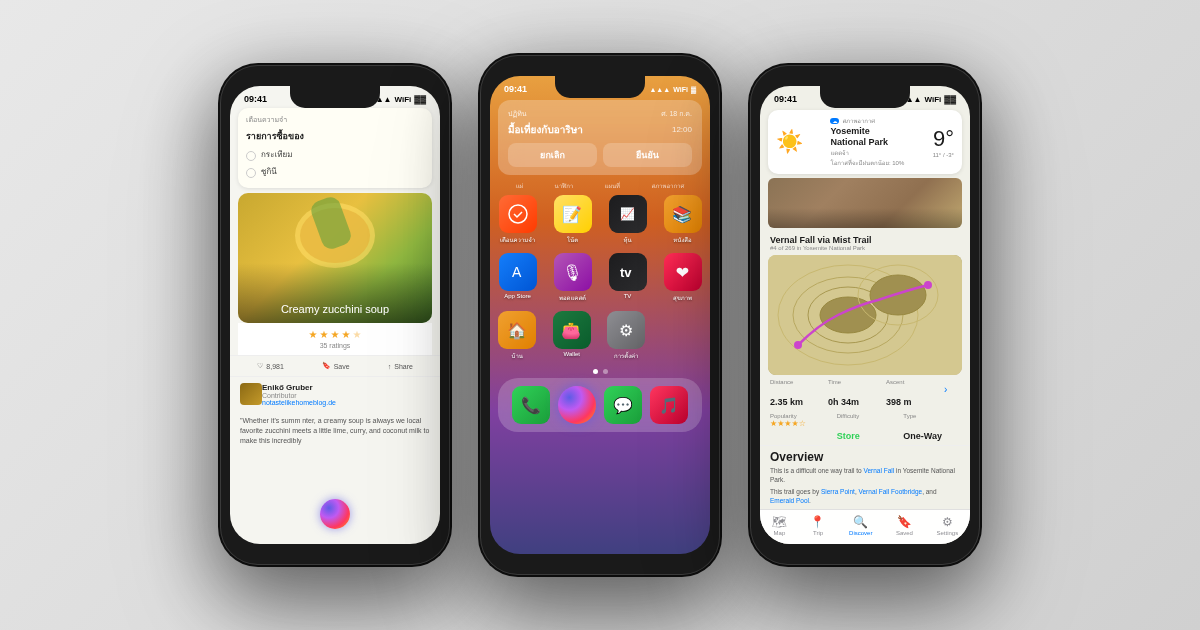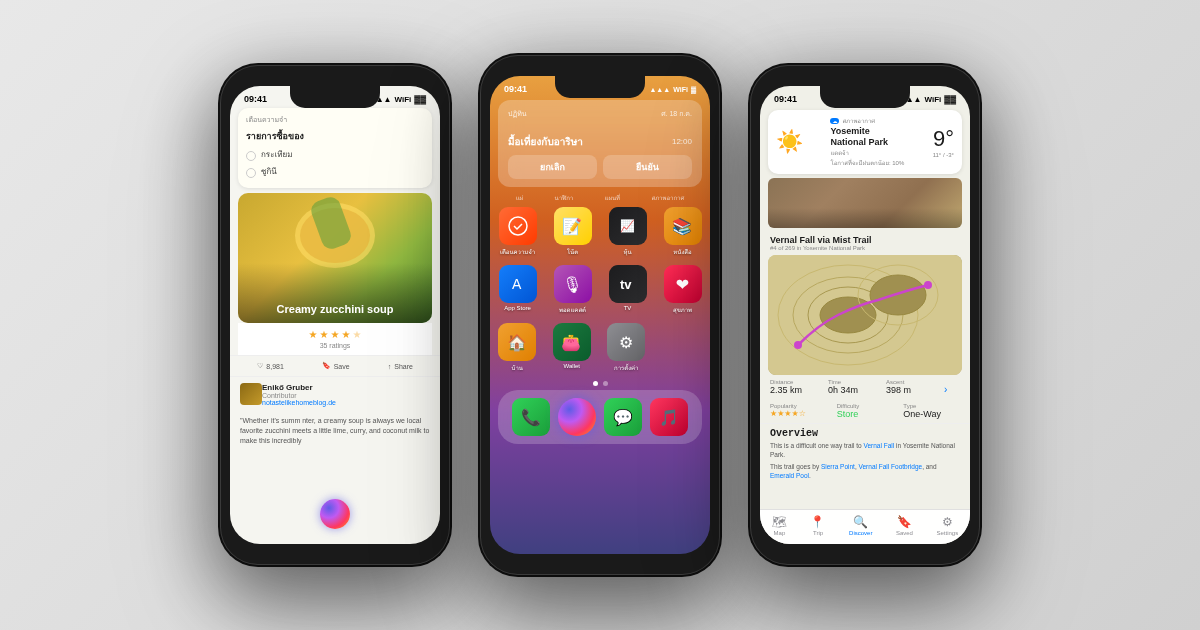--- a/index.html
+++ b/index.html
@@ -132,21 +132,21 @@
       position: absolute;
       bottom: 0;
       left: 0;
       right: 0;
       height: 60px;
       background: linear-gradient(transparent, rgba(0,0,0,0.5));
     }
     .recipe-name {
       color: #fff;
       font-size: 11px;
-      font-weight: 700;
+      font-weight: 400;
       text-align: center;
       padding: 8px;
       position: relative;
       z-index: 1;
     }
 
     .recipe-details {
       background: #fff;
       margin: 0 8px;
       padding: 6px 8px;
@@ -350,35 +350,35 @@
       position: relative;
     }
 
     .trail-stats {
       padding: 4px 10px;
       display: flex;
       gap: 10px;
     }
     .stat-item { flex: 1; }
     .stat-label { font-size: 6px; color: #888; }
-    .stat-value { font-size: 9px; font-weight: 400; color: #1a1a1a; }
+    .stat-value { font-size: 9px; font-weight: 700; color: #1a1a1a; margin-top: 12px; }
 
     .trail-stats2 {
       padding: 2px 10px 4px;
       display: flex;
       gap: 10px;
       border-bottom: 0.5px solid #eee;
     }
 
     .difficulty-easy { color: #30d158 !important; }
 
     .overview-section {
       padding: 4px 10px;
     }
-    .overview-title { font-size: 10px; font-weight: 600; color: #1a1a1a; margin-bottom: 2px; font-family: Liberation Mono, monospace; }
+    .overview-title { font-size: 12px; font-weight: 600; color: #1a1a1a; margin-bottom: 2px; }
     .overview-text { font-size: 6.5px; color: #555; line-height: 1.4; }
     .overview-link { color: #007AFF; }
 
     .maps-tab-bar {
       position: absolute;
       bottom: 0;
       left: 0;
       right: 0;
       background: rgba(255,255,255,0.95);
       border-top: 0.5px solid #e0e0e0;
@@ -510,21 +510,21 @@
           <span style="font-size:7px;">WiFi</span>
           <span style="font-size:7px;">▓</span>
         </div>
       </div>
 
       <div class="notification-widget">
         <div style="display:flex;justify-content:space-between;align-items:center;">
           <div style="font-size:7px;color:rgba(255,255,255,0.8);">ปฏิทิน</div>
           <div style="font-size:7px;color:rgba(255,255,255,0.8);">ศ. 18 ก.ค.</div>
         </div>
-        <div style="display:flex;justify-content:space-between;align-items:center;margin-top:15px;">
+        <div style="display:flex;justify-content:space-between;align-items:center;margin-top:3px;">
           <div style="font-size:10px;font-weight:600;color:#fff;">มื้อเที่ยงกับอาริษา</div>
           <div style="font-size:8px;color:rgba(255,255,255,0.8);">12:00</div>
         </div>
         <div class="notif-buttons">
           <div class="notif-btn">ยกเลิก</div>
           <div class="notif-btn accept">ยืนยัน</div>
         </div>
       </div>
 
       <div style="display:flex;justify-content:space-around;padding:2px 10px;margin-bottom:2px;">

